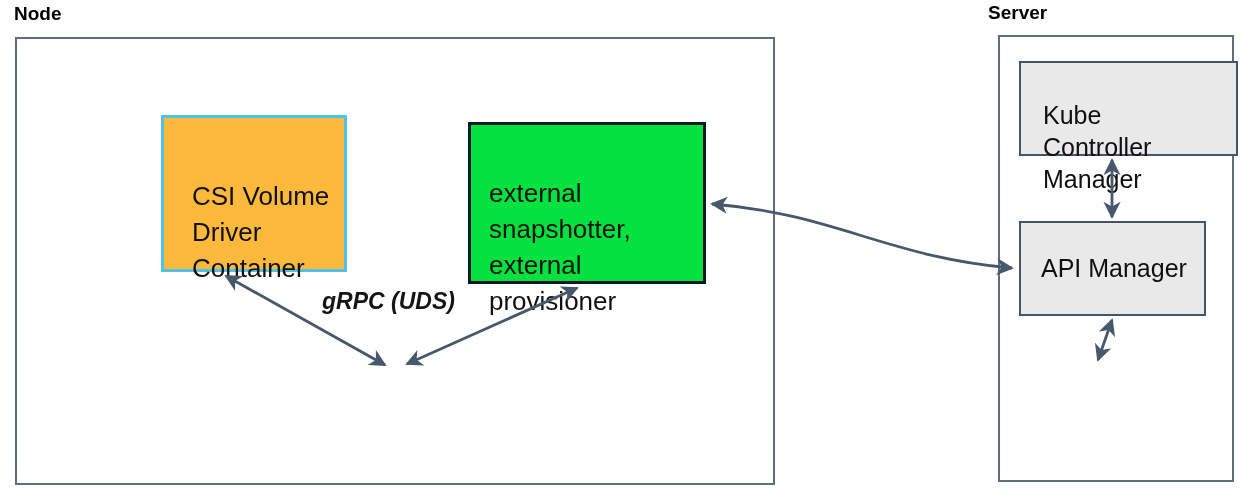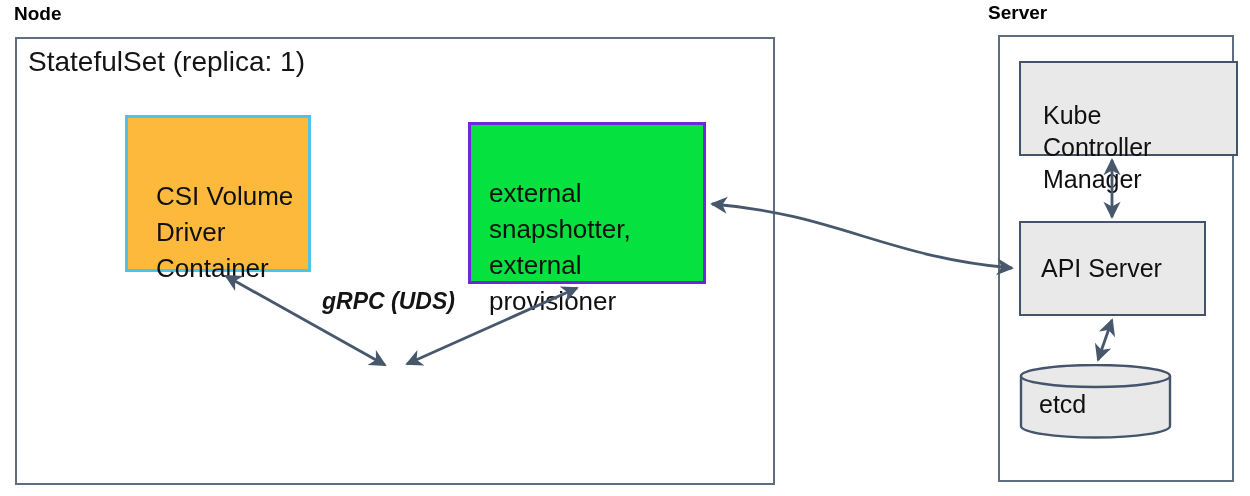--- a/index.html
+++ b/index.html
@@ -36,24 +36,25 @@
     box-sizing: border-box;
     font-size: 26px;
     line-height: 36px;
     white-space: pre-line;
     color: #101010;
   }
   .csi-box {
     background: #FDB93B;
     border: 3px solid #4EC3E9;
     padding: 24px 8px 0 28px;
+    margin-left: 36px;
   }
   .sidecar-box {
     background: #05E13F;
-    border: 3px solid #6d28d9;
+    border: 3px solid #0f172a;
     padding: 14px 8px 0 18px;
   }
   .grpc-label {
     font-size: 23px;
     font-weight: bold;
     color: #141414;
   }
   .gray-box {
     box-sizing: border-box;
     background: #E9E9E9;
@@ -94,21 +95,20 @@
 </style>
 </head>
 <body>
 
 <div class="canvas">
 
   <div class="abs group-label" style="left:14px; top:3px;">Node</div>
 
   <div class="abs group-box" style="left:15px; top:37px; width:760px; height:448px;"></div>
 
-  <div class="abs statefulset-title" style="left:28px; top:46px;">StatefulSet (replica: 1)</div>
 
   <div class="abs pod-box csi-box" style="left:125px; top:115px; width:186px; height:157px;">
     <span>CSI Volume
 Driver
 Container</span>
   </div>
 
   <div class="abs pod-box sidecar-box" style="left:468px; top:122px; width:238px; height:162px;">
     <span>external
 snapshotter,
@@ -123,30 +123,23 @@
 
   <div class="abs group-box" style="left:998px; top:35px; width:236px; height:447px;"></div>
 
   <div class="abs gray-box kcm-box" style="left:1019px; top:61px; width:219px; height:95px;">
     <span>Kube
 Controller
 Manager</span>
   </div>
 
   <div class="abs gray-box api-box" style="left:1019px; top:221px; width:187px; height:95px;">
-    <span>API Server</span>
+    <span>API Manager</span>
   </div>
 
-  <div class="cyl-wrap" style="left:1019px; top:364px; width:153px; height:76px;">
-    <svg width="153" height="76" viewBox="0 0 153 76">
-      <path d="M 2,12 L 2,62 A 74.5,11.5 0 0 0 151,62 L 151,12" fill="#E9E9E9" stroke="#44546A" stroke-width="2.4"></path>
-      <ellipse cx="76.5" cy="12" rx="74.5" ry="11" fill="#E9E9E9" stroke="#44546A" stroke-width="2.4"></ellipse>
-    </svg>
-    <div class="etcd-label" style="top:26px;">etcd</div>
-  </div>
 
   <svg class="overlay" width="1250" height="496" viewBox="0 0 1250 496">
     <defs>
       <marker id="ah" viewBox="0 0 10 10" refX="8.5" refY="5" markerWidth="6.8" markerHeight="6.8" orient="auto-start-reverse">
         <path d="M0.5,0.5 L9.5,5 L0.5,9.5 L3,5 Z" fill="#47586D"></path>
       </marker>
     </defs>
 
     <line x1="226" y1="276" x2="385" y2="365" stroke="#47586D" stroke-width="2.8" marker-start="url(#ah)" marker-end="url(#ah)"></line>
 

